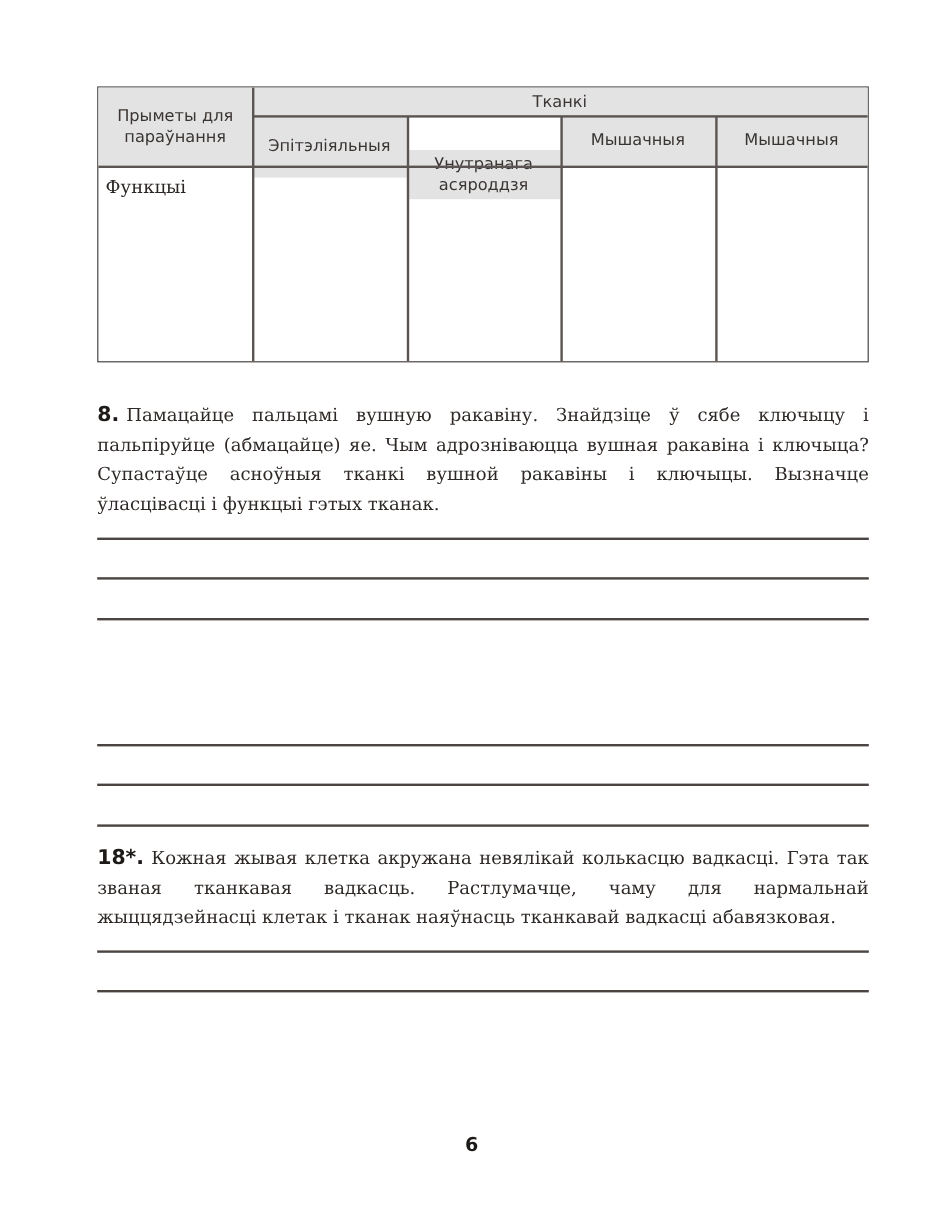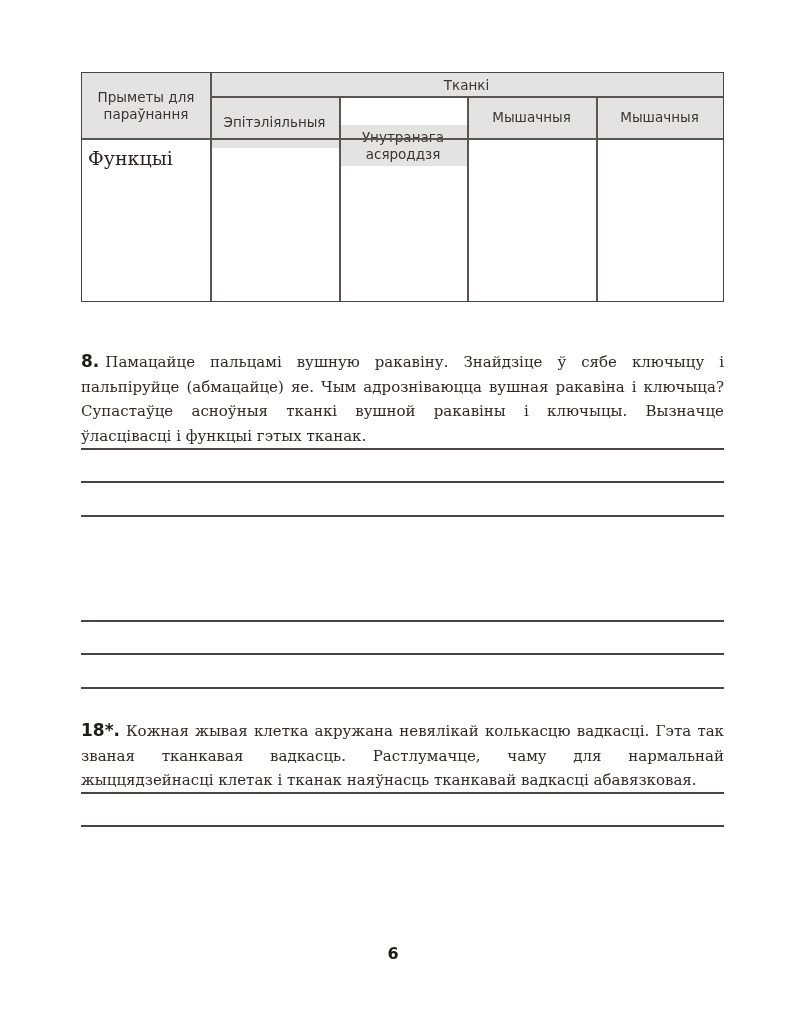--- a/index.html
+++ b/index.html
@@ -9,25 +9,25 @@
     
     .tbl { position: absolute; left: 81px; top: 72px; width: 643px; height: 230px;
            border: 1.5px solid #4a4542; box-sizing: border-box; padding-left: 43px; }
     .cell { position: absolute; box-sizing: border-box; display: flex; align-items: center;
             justify-content: center; text-align: center;
             font-family: "DejaVu Sans", sans-serif; font-size: 13.5px; line-height: 17px; color: #3a3532; }
     .hdr { background: #e3e3e3; }
     .vline { position: absolute; width: 1.5px; background: #5a5552; }
     .hline { position: absolute; height: 1.5px; background: #5a5552; }
     .row-label { position: absolute; left: 6px; top: 8px; font-family: "DejaVu Serif", serif;
-                 font-size: 19px; color: #2b2623; }
+                 font-size: 15px; color: #2b2623; }
 
     
     .task { position: absolute; left: 81px; width: 643px; font-family: "DejaVu Serif", serif;
-            font-size: 15px; line-height: 24.5px; color: #2e2926; text-align: justify; margin-top: 15px; }
+            font-size: 15px; line-height: 24.5px; color: #2e2926; text-align: justify; }
     .task p { margin: 0; }
     .num { font-family: "DejaVu Sans", sans-serif; font-weight: bold; font-size: 17px; color: #1e1a18; margin-right: 6px; }
     .wline { position: absolute; left: 81px; width: 643px; height: 1.5px; background: #4a4542; }
 
     .pagenum { position: absolute; left: 0; width: 786px; top: 944px; text-align: center;
                font-family: "DejaVu Sans", sans-serif; font-weight: bold; font-size: 16px; color: #1e1a18; }
   </style>
 </head>
 <body>
 

